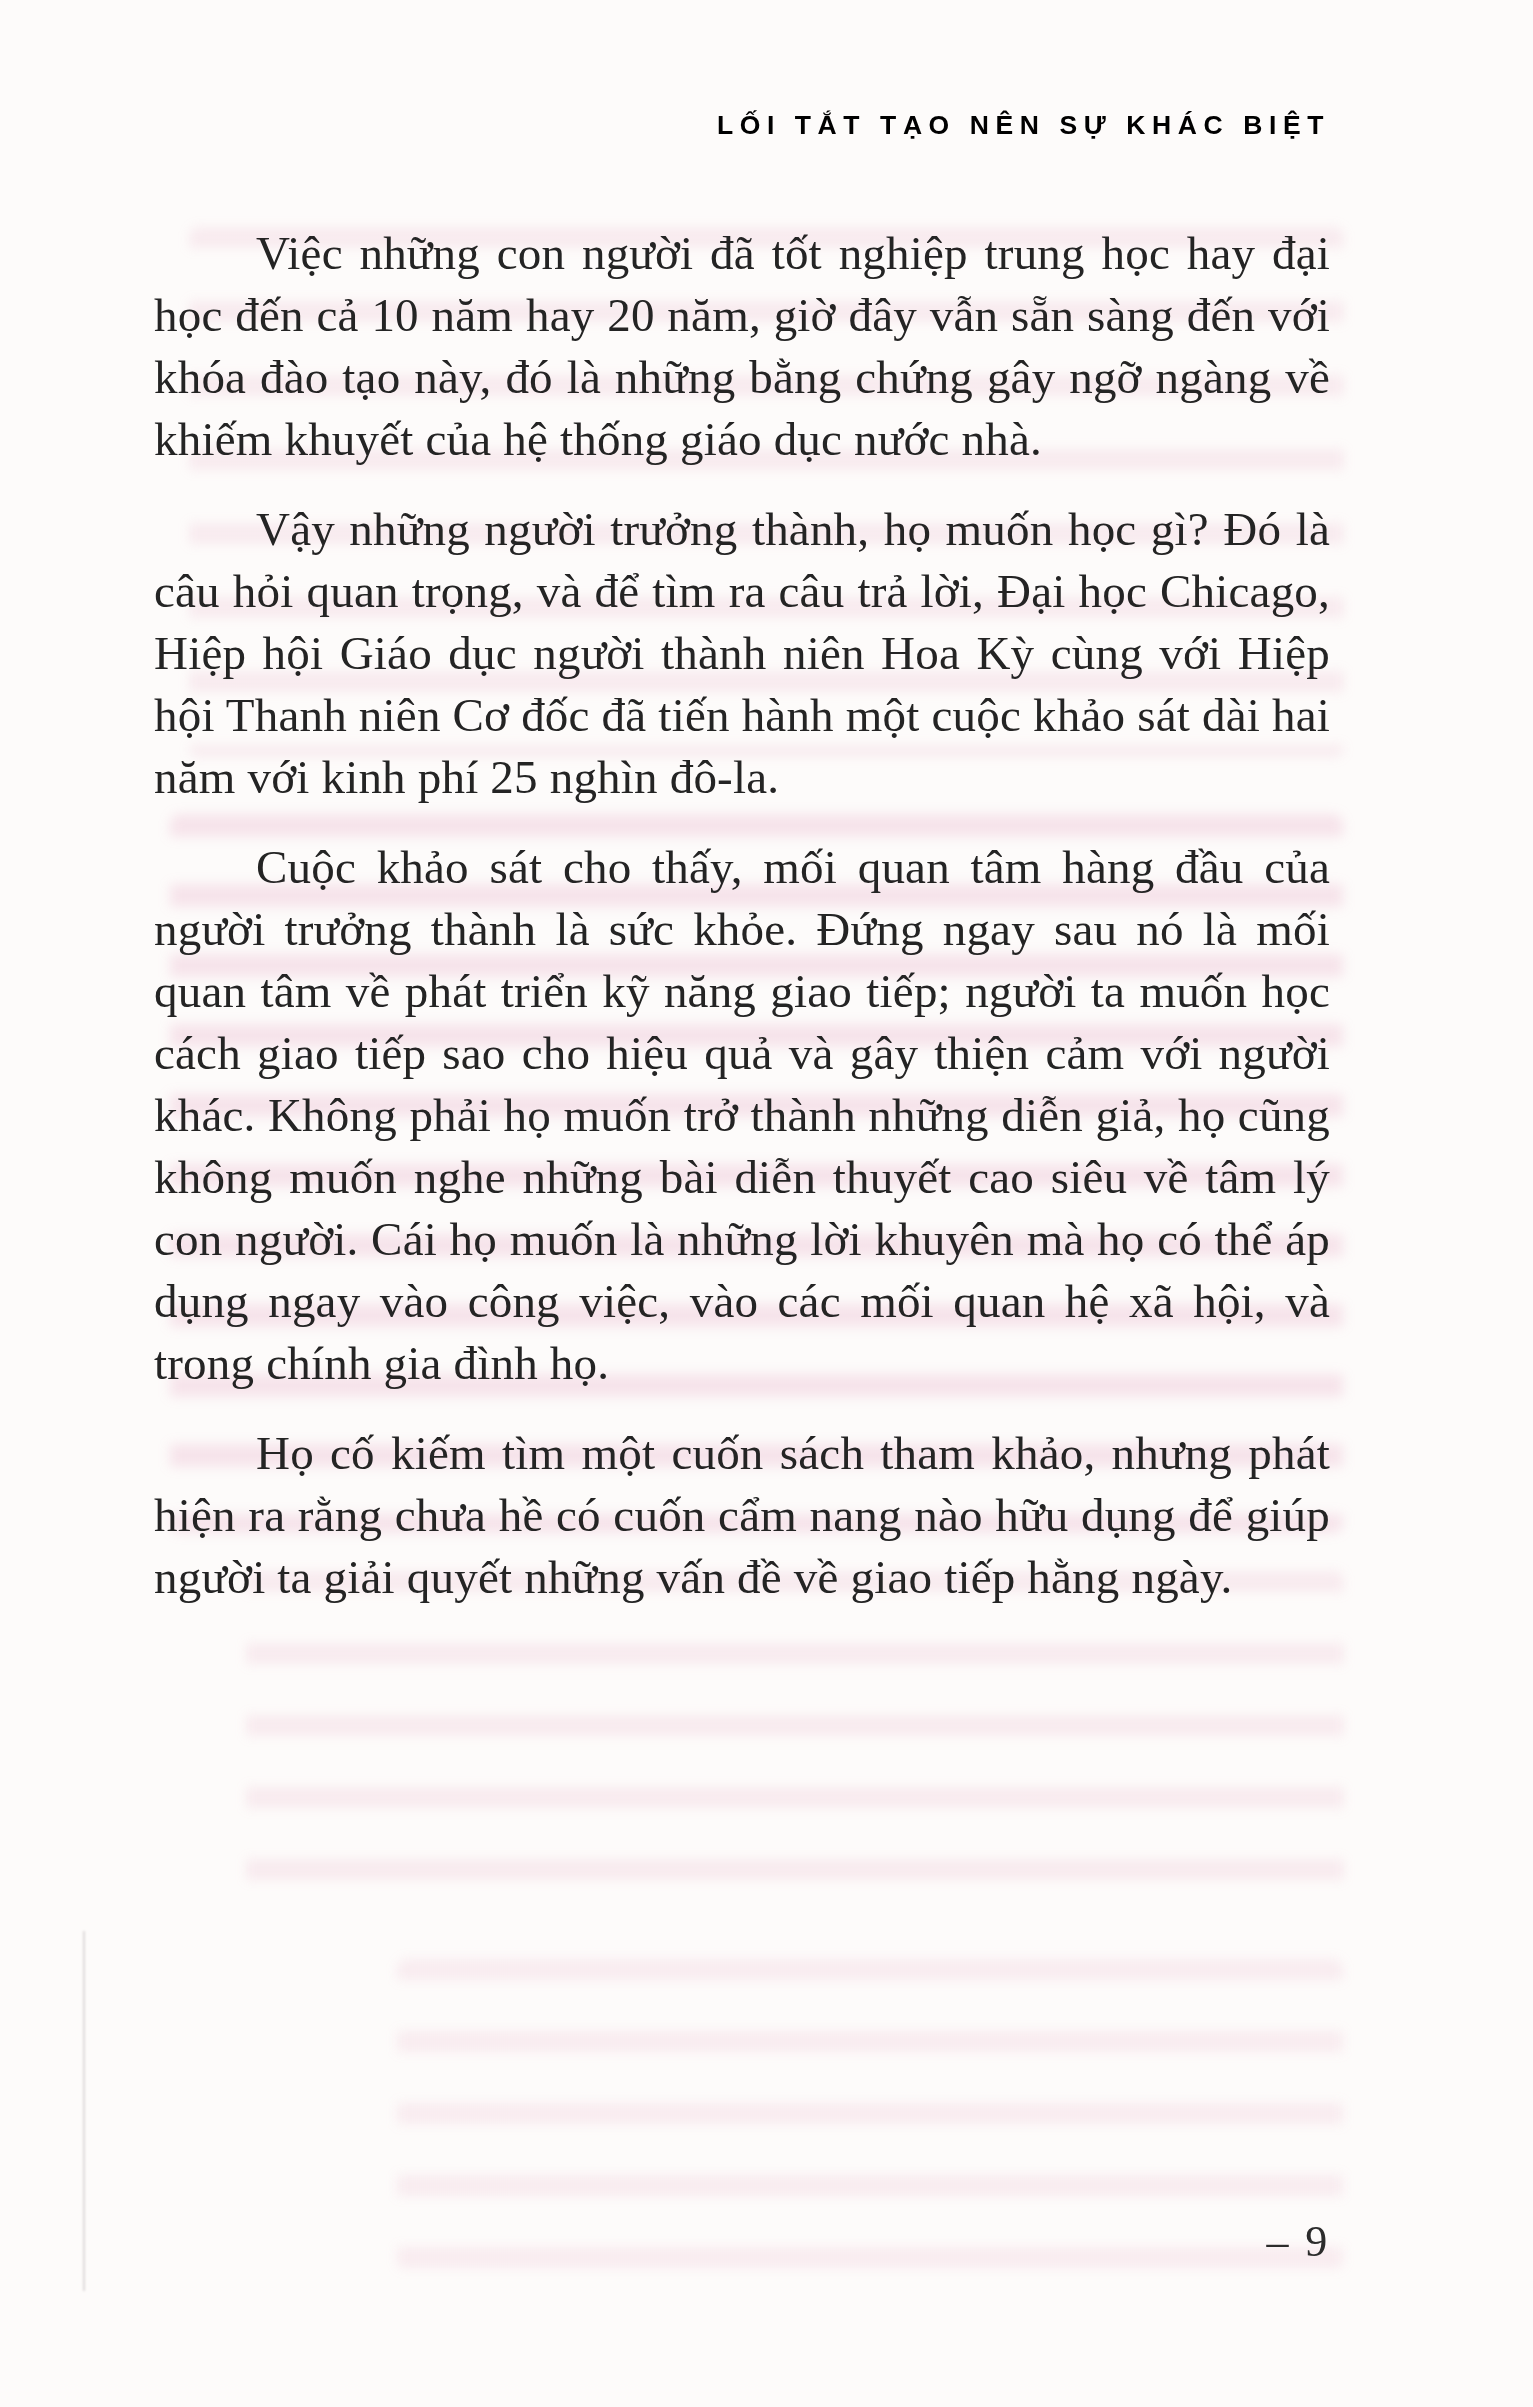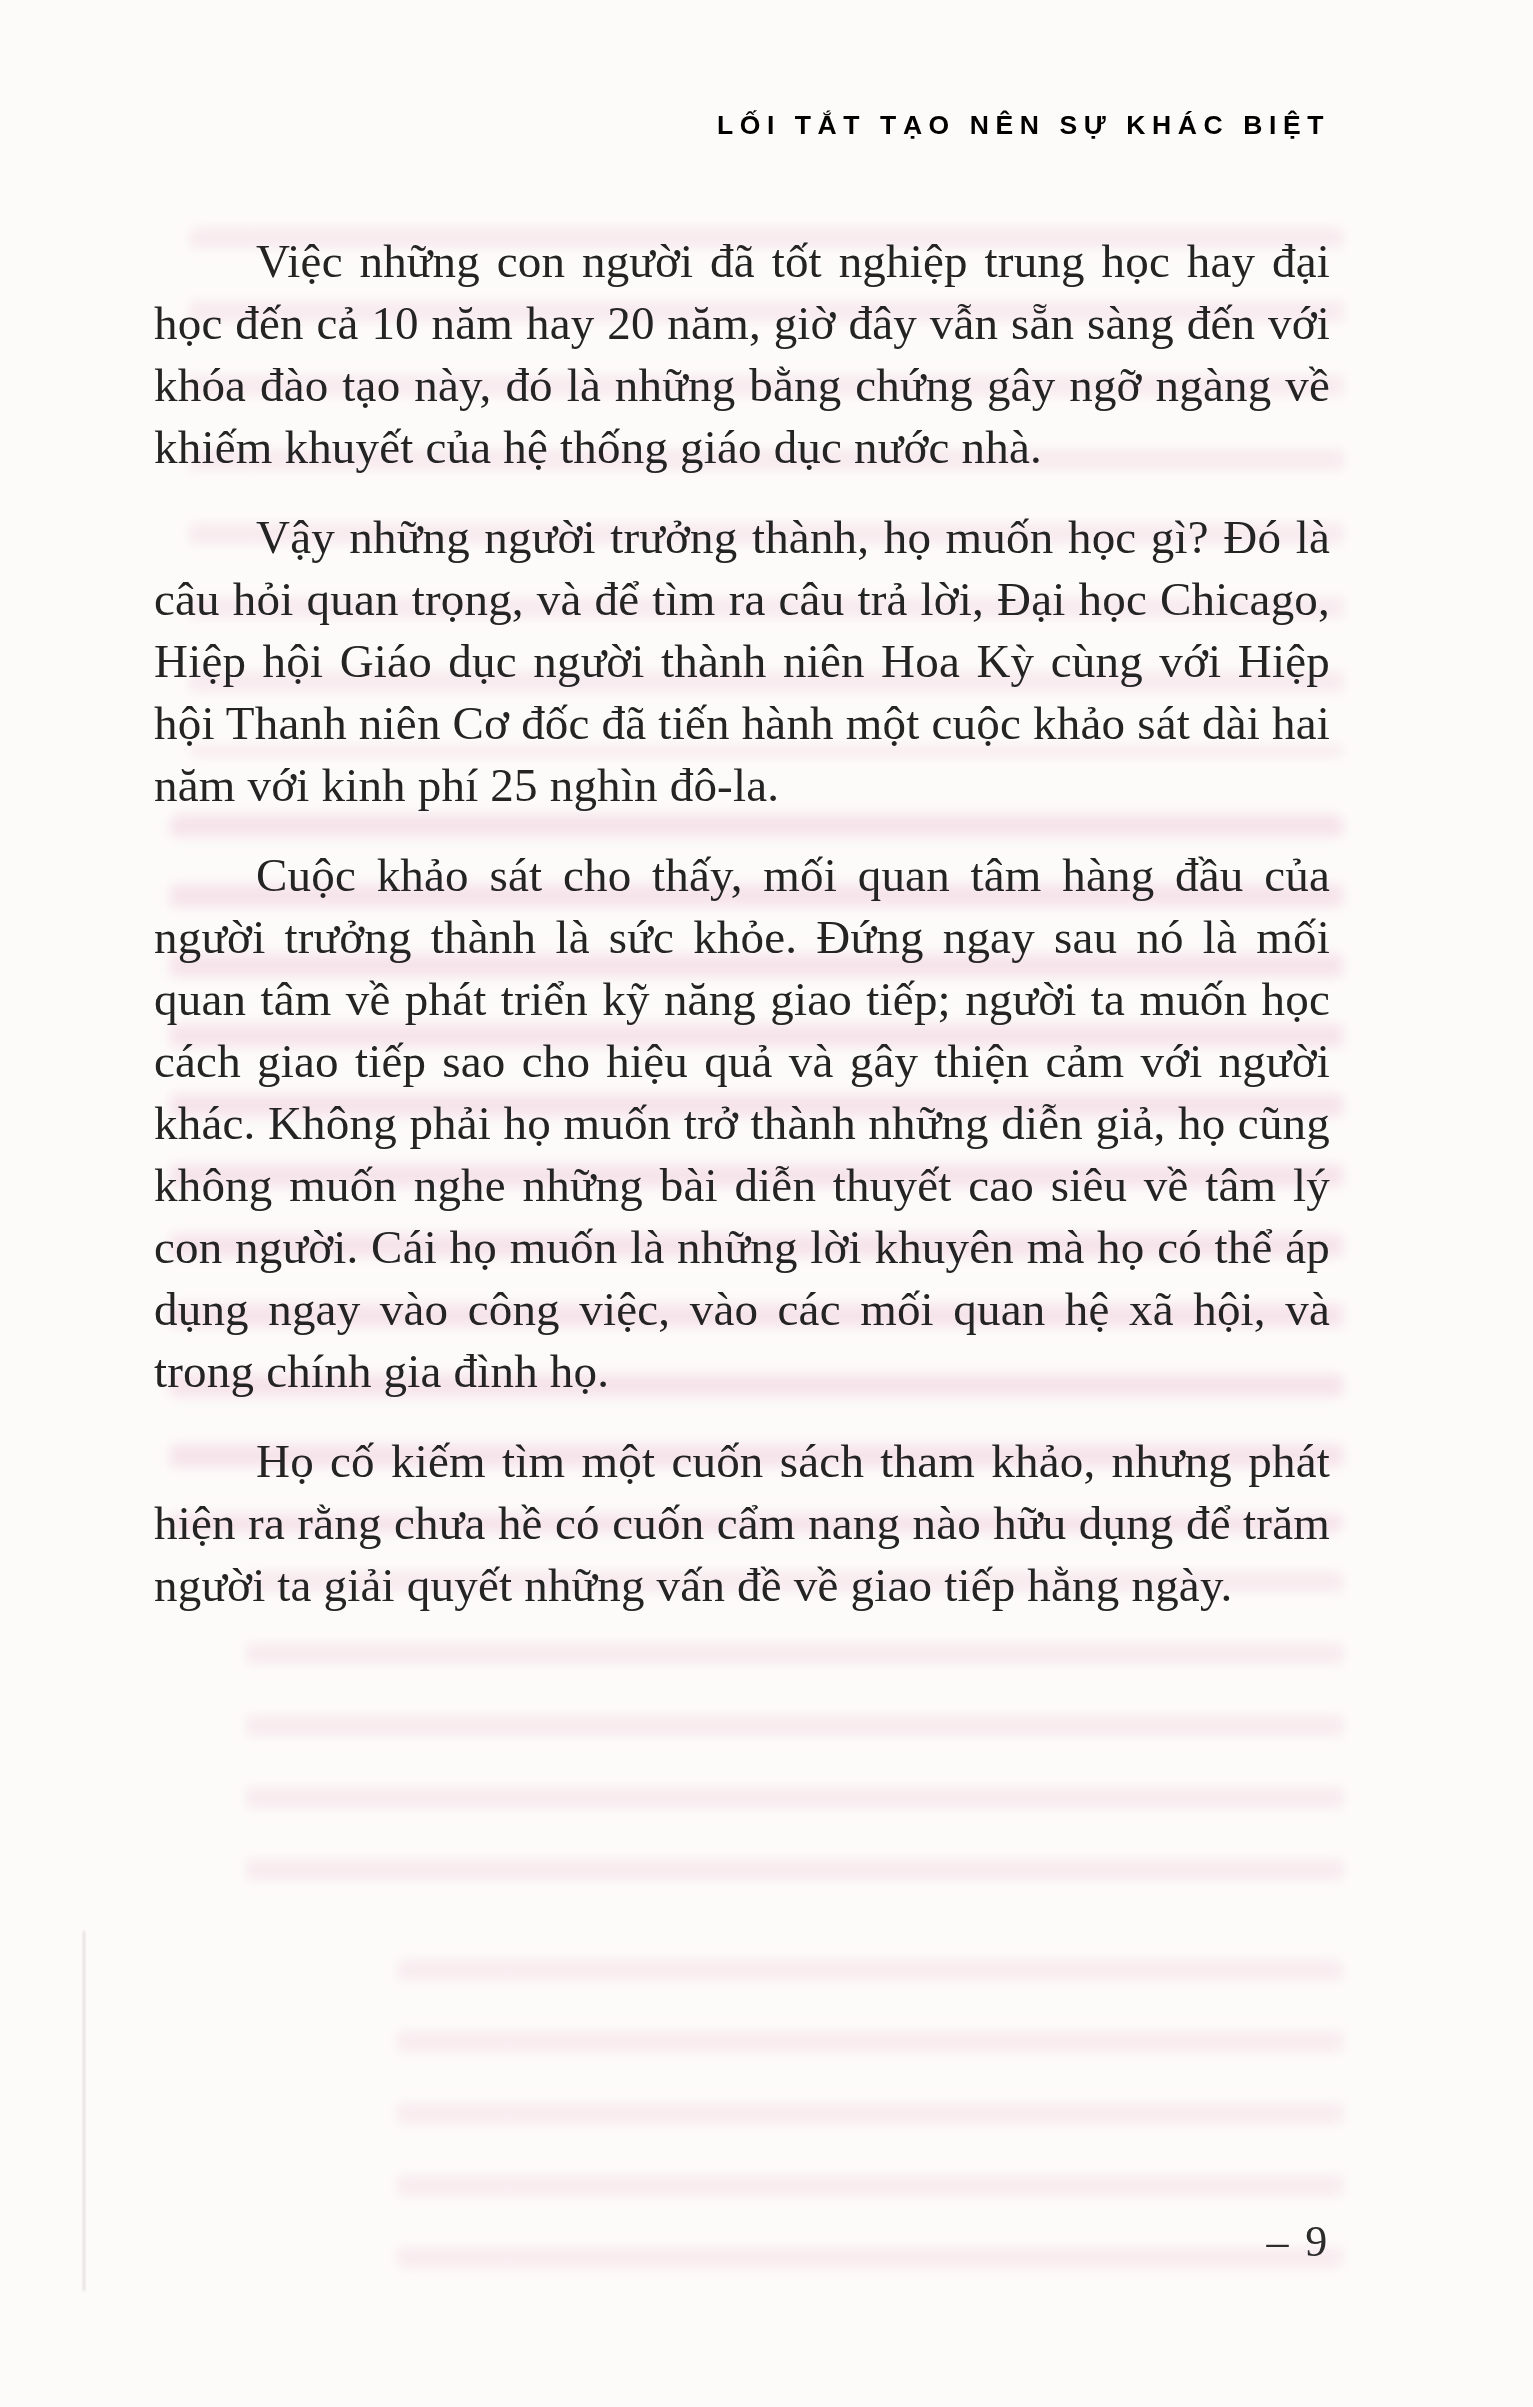--- a/index.html
+++ b/index.html
@@ -74,21 +74,21 @@
     white-space: nowrap;
   }
 
   .body-text {
     position: absolute;
     top: 214px;
     left: 154px;
     width: 1176px;
   }
   .para {
-    margin: 16px 0 28px 0;
+    margin: 8px 0 28px 0;
     font-size: 47px;
     line-height: 62px;
     text-align: justify;
     text-indent: 102px;
     color: #242424;
     letter-spacing: 0.2px;
   }
 
   .page-number {
     position: absolute;
@@ -111,19 +111,19 @@
   <div class="bleed b3"></div>
   <div class="bleed b4"></div>
   <div class="scan-line"></div>
 
   <div class="running-header">LỐI TẮT TẠO NÊN SỰ KHÁC BIỆT</div>
 
   <main class="body-text">
     <p class="para">Việc những con người đã tốt nghiệp trung học hay đại học đến cả 10 năm hay 20 năm, giờ đây vẫn sẵn sàng đến với khóa đào tạo này, đó là những bằng chứng gây ngỡ ngàng về khiếm khuyết của hệ thống giáo dục nước nhà.</p>
     <p class="para">Vậy những người trưởng thành, họ muốn học gì? Đó là câu hỏi quan trọng, và để tìm ra câu trả lời, Đại học Chicago, Hiệp hội Giáo dục người thành niên Hoa Kỳ cùng với Hiệp hội Thanh niên Cơ đốc đã tiến hành một cuộc khảo sát dài hai năm với kinh phí 25 nghìn đô-la.</p>
     <p class="para">Cuộc khảo sát cho thấy, mối quan tâm hàng đầu của người trưởng thành là sức khỏe. Đứng ngay sau nó là mối quan tâm về phát triển kỹ năng giao tiếp; người ta muốn học cách giao tiếp sao cho hiệu quả và gây thiện cảm với người khác. Không phải họ muốn trở thành những diễn giả, họ cũng không muốn nghe những bài diễn thuyết cao siêu về tâm lý con người. Cái họ muốn là những lời khuyên mà họ có thể áp dụng ngay vào công việc, vào các mối quan hệ xã hội, và trong chính gia đình họ.</p>
-    <p class="para">Họ cố kiếm tìm một cuốn sách tham khảo, nhưng phát hiện ra rằng chưa hề có cuốn cẩm nang nào hữu dụng để trăm người ta giải quyết những vấn đề về giao tiếp hằng ngày.</p>
+    <p class="para">Họ cố kiếm tìm một cuốn sách tham khảo, nhưng phát hiện ra rằng chưa hề có cuốn cẩm nang nào hữu dụng để giúp người ta giải quyết những vấn đề về giao tiếp hằng ngày.</p>
   </main>
 
   <div class="page-number">– 9</div>
 
 </div>
 
 
 </body></html>

